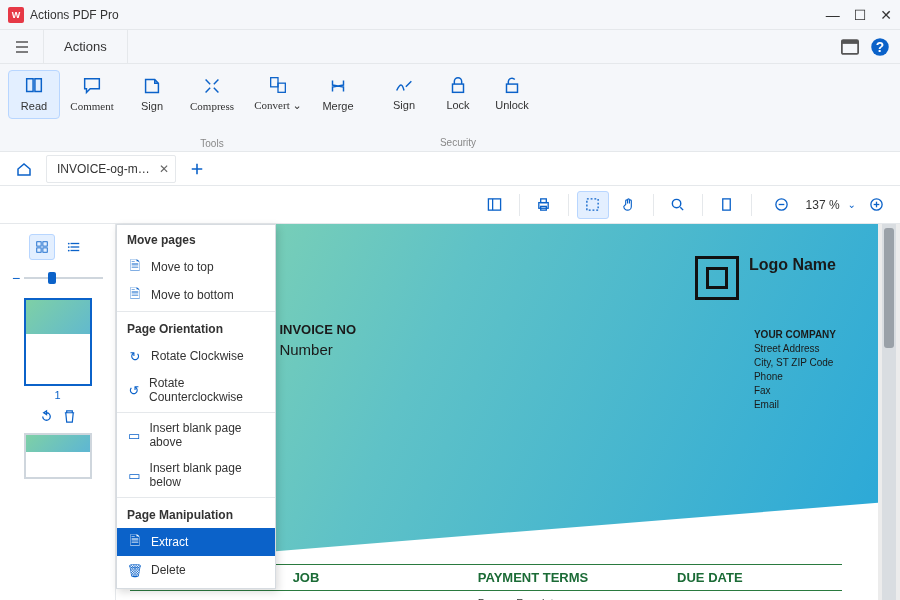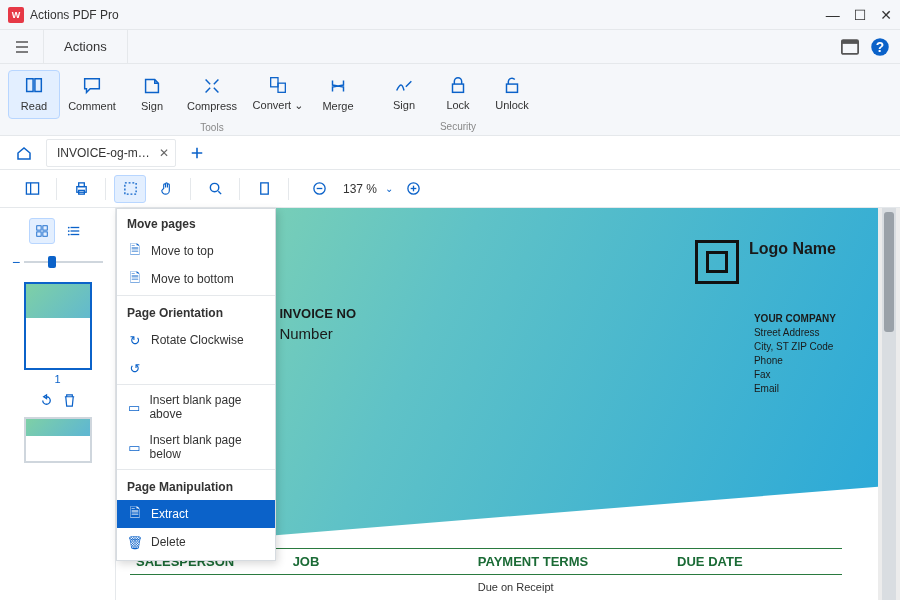--- a/index.html
+++ b/index.html
@@ -18,31 +18,31 @@
 .menubar-right { margin-left:auto; display:flex; align-items:center; gap:10px; padding-right:10px;}
 .menubar-right .ib { width:20px;height:20px;display:flex;align-items:center;justify-content:center;color:#0b62c9;cursor:pointer;}
 
 .ribbon { background:#f5f7fa; border-bottom:1px solid #e5e8eb; padding:6px 8px 2px; display:flex; align-items:flex-start;}
 .ribbon-group { display:flex; flex-direction:column; align-items:center;}
 .ribbon-items { display:flex; gap:2px;}
 .ribbon-btn { width:52px; display:flex; flex-direction:column; align-items:center; justify-content:center; padding:4px 2px 6px; border-radius:4px; cursor:pointer; color:#0b62c9;}
 .ribbon-btn.active { background:#e3efff; border:1px solid #b8d6ff;}
 .ribbon-btn .ricon { width:22px;height:22px; display:flex;align-items:center;justify-content:center; color:#0b62c9; margin-bottom:3px;}
 .ribbon-btn .rlabel { font-size:11px; color:#333;}
-.ribbon-btn.wide { width:64px;}
-.group-label { font-size:10px; color:#888; text-align:center; margin-top:4px;}
+.ribbon-btn.wide { width:64px;font-family:Liberation Serif, serif;}
+.group-label { font-size:10px; color:#888; text-align:center; margin-top:20px;}
 
 .tabbar { height:34px; border-bottom:1px solid #e5e8eb; display:flex; align-items:center; padding-left:6px;}
 .tabbar .home { width:36px;height:100%;display:flex;align-items:center;justify-content:center;color:#0b62c9;cursor:pointer;}
 .doc-tab { height:28px; border:1px solid #e5e8eb; background:#fff; display:flex; align-items:center; padding:0 6px 0 10px; font-size:12px; color:#333; margin-left:4px; border-radius:2px; max-width:130px;}
 .doc-tab .t-label { white-space:nowrap; overflow:hidden; text-overflow:ellipsis; max-width:96px;}
 .doc-tab .t-close { margin-left:6px; cursor:pointer; color:#666;}
 .tab-add { width:30px;height:28px;display:flex;align-items:center;justify-content:center;color:#0b62c9;cursor:pointer;margin-left:6px;}
 
-.toolbar { height:38px; border-bottom:1px solid #e5e8eb; display:flex; align-items:center; padding:0 16px; gap:4px;}
+.toolbar { height:38px; border-bottom:1px solid #e5e8eb; display:flex; align-items:center; padding:0 8px; gap:4px;justify-content:flex-end;}
 .tool-btn { width:32px;height:28px;display:flex;align-items:center;justify-content:center;color:#0b62c9;cursor:pointer;border-radius:3px;}
 .tool-btn.active { background:#e3efff; border:1px solid #b8d6ff;}
 .tool-sep { width:1px; height:22px; background:#e5e8eb; margin:0 4px;}
 .zoom-group { display:flex; align-items:center; gap:4px; margin-left:6px;}
 .zoom-val { font-size:12px;color:#333; padding:0 4px;}
 
 .content { position:relative; height:464px; display:flex;}
 .thumb-pane { width:116px; border-right:1px solid #e5e8eb; padding:10px 6px; position:relative;}
 .thumb-tools { display:flex; gap:6px; justify-content:center; margin-bottom:10px;}
 .thumb-tools .tt { width:26px;height:26px;display:flex;align-items:center;justify-content:center;color:#0b62c9;cursor:pointer;border-radius:3px;}
@@ -355,20 +355,21 @@
         <span>Move to bottom</span>
       </div>
     <div class="cm-sep"></div>
     <div class="cm-section">Page Orientation</div>
     <div class="cm-item">
         <span class="ci">↻</span>
         <span>Rotate Clockwise</span>
       </div>
     <div class="cm-item">
         <span class="ci">↺</span>
+        <span>Rotate Counterclockwise</span>
       </div>
     <div class="cm-sep"></div>
     <div class="cm-item">
         <span class="ci">▭</span>
         <span>Insert blank page above</span>
       </div>
     <div class="cm-item">
         <span class="ci">▭</span>
         <span>Insert blank page below</span>
       </div>

